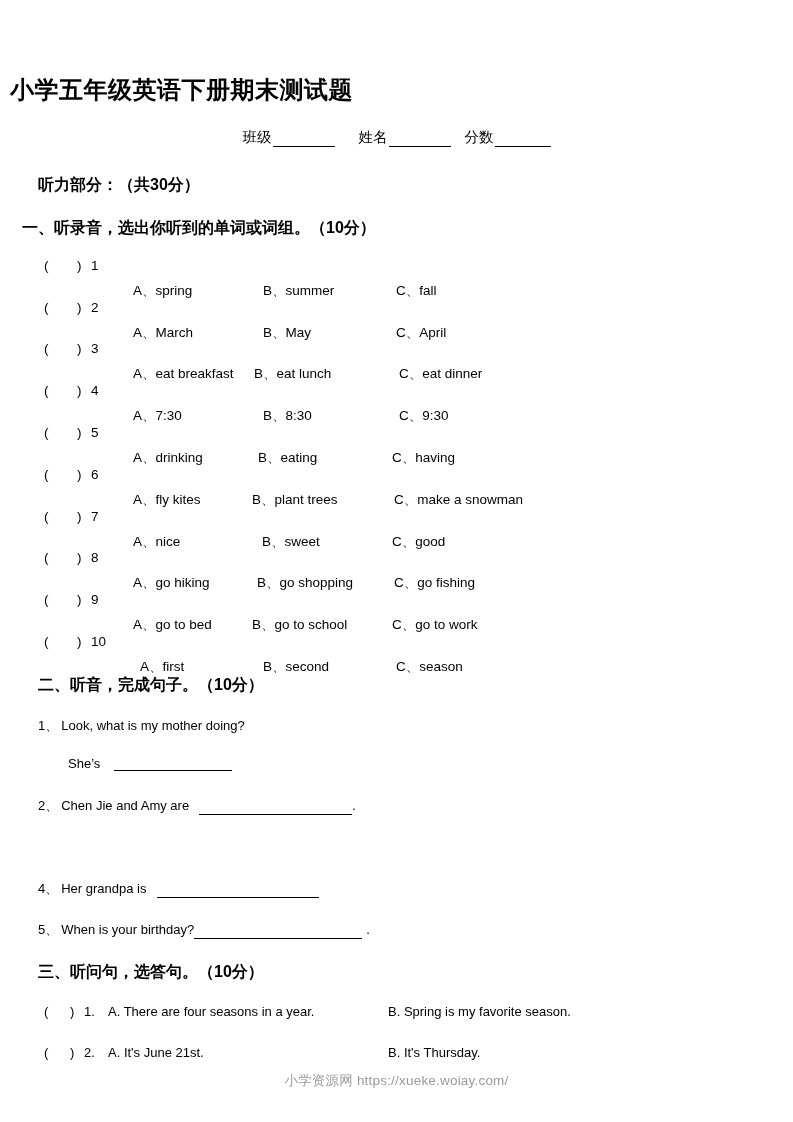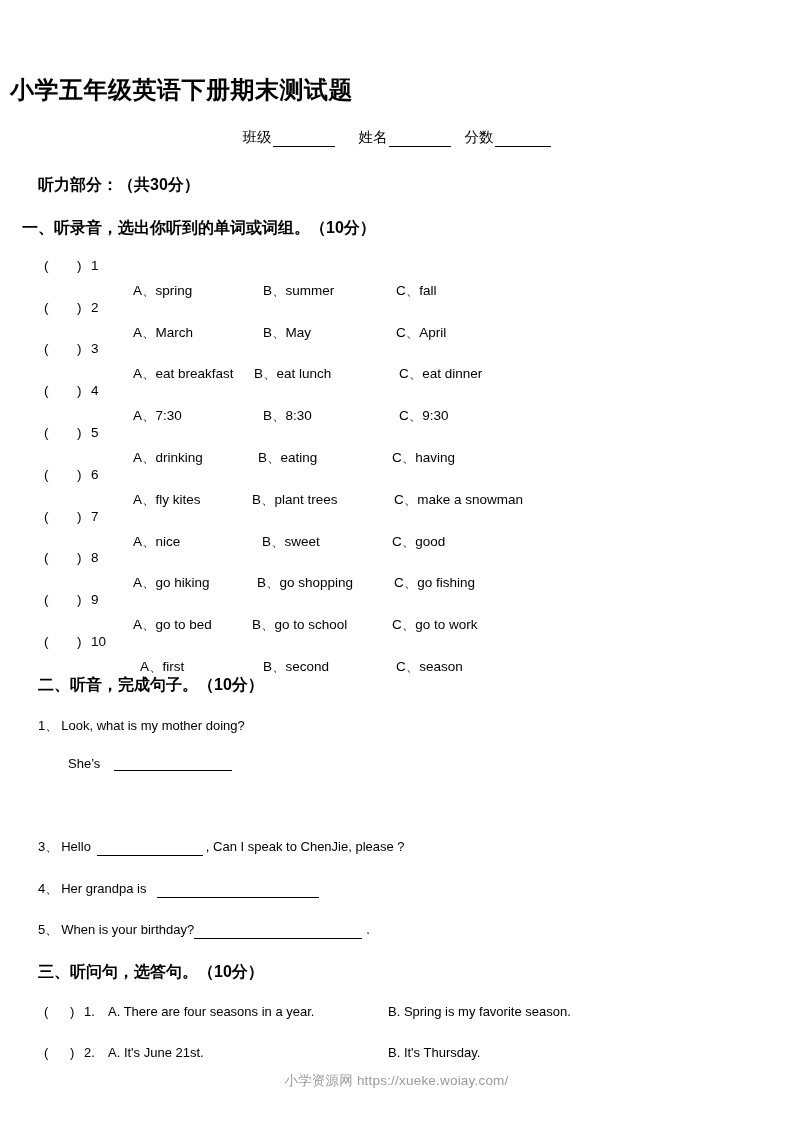--- a/index.html
+++ b/index.html
@@ -248,24 +248,24 @@
   </div>
 
   <div class="fill-row" style="top:717px;">
     <span class="q-num">1、</span><span>Look, what is my mother doing?</span>
   </div>
 
   <div class="sub-row" style="top:756px;">
     <span>She’s</span><span style="display:inline-block;width:14px"></span><span class="blank" style="width:118px"></span>
   </div>
 
-
-  <div class="fill-row" style="top:838px;">
-    <span class="q-num">3、</span><span>Hello</span><span style="display:inline-block;width:6px"></span><span class="blank" style="width:106px"></span><span style="display:inline-block;width:3px"></span><span>, Can I speak to ChenJie, please ?</span>
-  </div>
+  <div class="fill-row" style="top:797px;">
+    <span class="q-num">2、</span><span>Chen Jie and Amy are</span><span style="display:inline-block;width:10px"></span><span class="blank" style="width:153px"></span><span>.</span>
+  </div>
+
 
   <div class="fill-row" style="top:880px;">
     <span class="q-num">4、</span><span>Her grandpa is</span><span style="display:inline-block;width:10px"></span><span class="blank" style="width:162px"></span>
   </div>
 
   <div class="fill-row" style="top:921px;">
     <span class="q-num">5、</span><span>When is your birthday?</span><span class="blank" style="width:168px"></span><span style="display:inline-block;width:4px"></span><span>.</span>
   </div>
 
   <div class="sec-head" style="top:962px; left:38px;">

